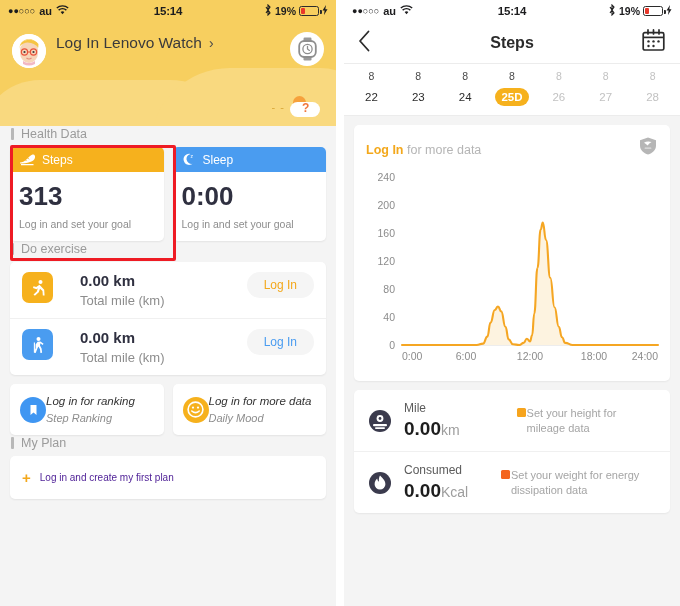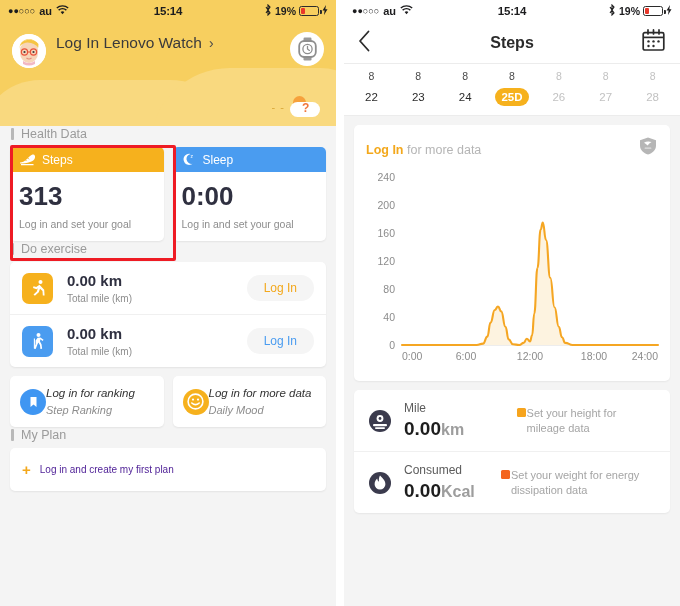--- a/index.html
+++ b/index.html
@@ -101,28 +101,28 @@
 
   .redbox {
     position:absolute; border:3.5px solid #ee1b24; border-radius:2px;
     pointer-events:none; z-index:20;
   }
 
   .ex-card {
     margin: 0 10px; background:#fff; border-radius:5px; overflow:hidden;
     box-shadow:0 1px 2px rgba(0,0,0,0.07);
   }
-  .ex-row { display:flex; align-items:center; padding:10px 12px; gap:14px; }
+  .ex-row { display:flex; align-items:flex-start; padding:10px 12px; gap:27px; }
   .ex-row + .ex-row { border-top:1px solid #f0f0f0; }
   .ex-ico { width:31px; height:31px; border-radius:7px; display:flex; align-items:center; justify-content:center; flex:0 0 auto;}
   .ex-run { background:#f6b11d; }
   .ex-walk { background:#4a9cf0; }
   .ex-txt { flex:1; }
   .ex-val { font-size:15px; font-weight:bold; color:#2f3040; }
-  .ex-lab { font-size:10px; color:#8d8d8d; margin-top:3px; }
+  .ex-lab { font-size:13px; color:#8d8d8d; margin-top:3px; }
   .ex-btn {
     background:#f5f5f5; border-radius:13px; padding:6px 17px; font-size:12px;
   }
   .btn-orange { color:#f3a81c; }
   .btn-blue { color:#4a9cf0; }
 
   .two-cards { display:flex; gap:9px; padding: 9px 10px 0 10px; }
   .tc {
     flex:1; background:#fff; border-radius:5px; padding:11px 10px;
     display:flex; align-items:center; 
@@ -179,21 +179,21 @@
   .bottom-card {
     margin: 9px 10px 0 10px; background:#fff; border-radius:5px; overflow:hidden;
     box-shadow:0 1px 2px rgba(0,0,0,0.06);
   }
   .b-row { display:flex; align-items:center; padding: 11px 13px; gap:11px; }
   .b-row + .b-row { border-top:1px solid #f0f0f0; }
   .b-ico { width:26px; height:26px; flex:0 0 auto; }
   .b-left { width:120px; }
   .b-lab { font-size:12px; color:#5b5b5b; }
   .b-val { font-size:19px; font-weight:bold; color:#1d1d1d; margin-top:3px; }
-  .b-unit { font-size:16px; color:#9d9d9d; font-weight:bold; }
+  .b-unit { font-size:14px; color:#9d9d9d; font-weight:normal; }
   .b-warn { display:flex; gap:1px; align-items:flex-start; }
   .warn-sq { width:9px; height:9px; border-radius:1.5px; background:#f6a41d; flex:0 0 auto; margin-top:2px;}
   .warn-sq.red { background:#f4641e; }
   .warn-tx { font-size:11px; color:#a5a5a5; line-height:1.35; }
 </style>
 </head>
 <body>
 
 <div class="screens">
 

